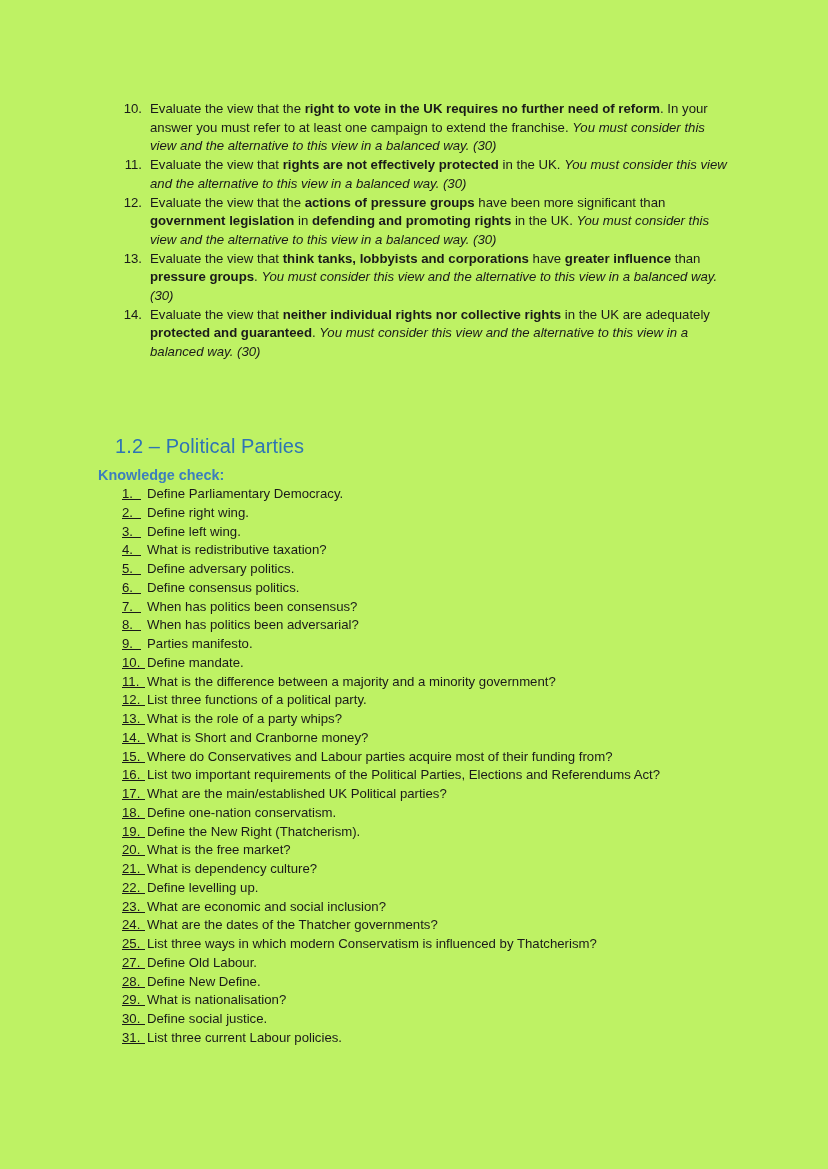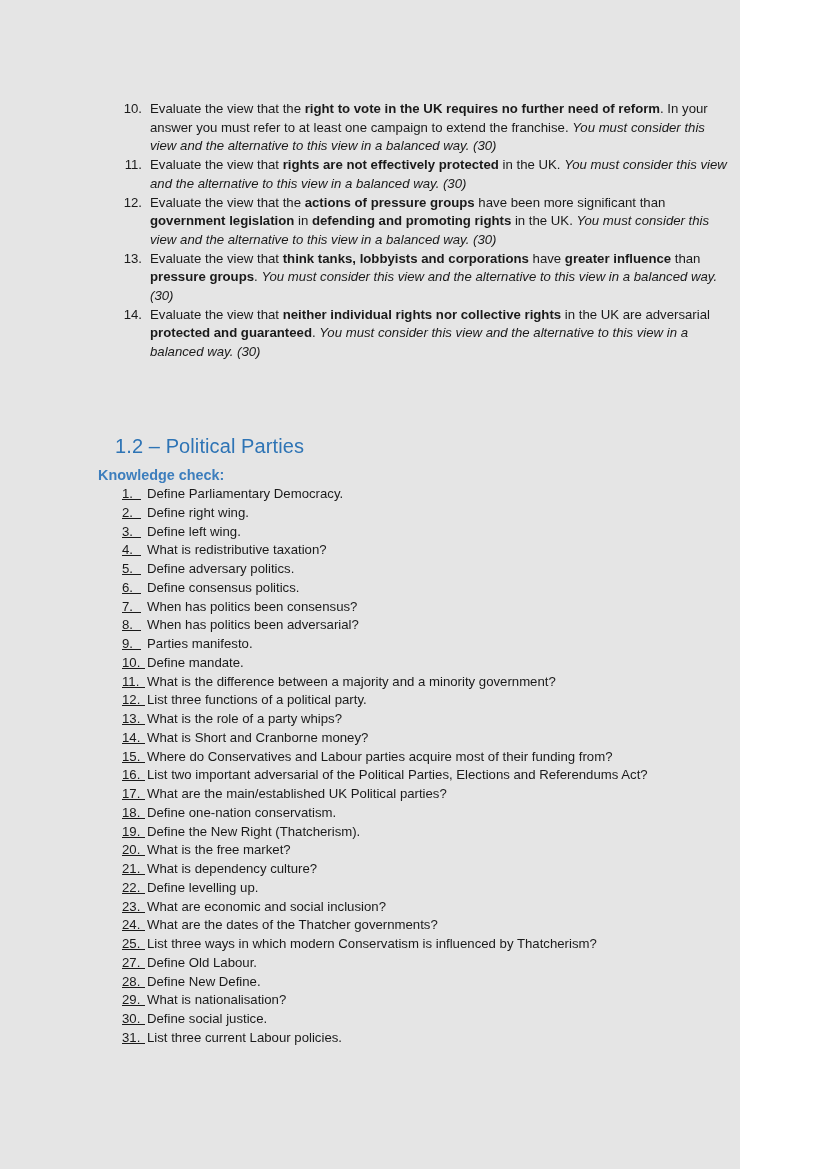--- a/index.html
+++ b/index.html
@@ -6,23 +6,23 @@
     margin: 0;
     padding: 0;
     background: #ffffff;
   }
   body {
     font-family: "Liberation Sans", sans-serif;
     color: #000000;
   }
   .page {
     position: relative;
-    width: 740px;
+    width: 828px;
     height: 1169px;
-    background: #e5e5e5;
+    background: #bef264;
     overflow: hidden;
     box-sizing: border-box;
     padding-left: 15px;
   }
 
   
   .essay-list {
     position: absolute;
     left: 118px;
     top: 100px;
@@ -112,21 +112,21 @@
 </head>
 <body>
 
 <div class="page">
 
   <ol class="essay-list">
       <li class="essay-item"><span class="essay-num">10.</span><span><span>Evaluate the view that the </span><span class="b">right to vote in the UK requires no further need of reform</span><span>. In your answer you must refer to at least one campaign to extend the franchise. </span><span class="i">You must consider this view and the alternative to this view in a balanced way. (30)</span></span></li>
       <li class="essay-item"><span class="essay-num">11.</span><span><span>Evaluate the view that </span><span class="b">rights are not effectively protected</span><span> in the UK. </span><span class="i">You must consider this view and the alternative to this view in a balanced way. (30)</span></span></li>
       <li class="essay-item"><span class="essay-num">12.</span><span><span>Evaluate the view that the </span><span class="b">actions of pressure groups</span><span> have been more significant than </span><span class="b">government legislation</span><span> in </span><span class="b">defending and promoting rights</span><span> in the UK. </span><span class="i">You must consider this view and the alternative to this view in a balanced way. (30)</span></span></li>
       <li class="essay-item"><span class="essay-num">13.</span><span><span>Evaluate the view that </span><span class="b">think tanks, lobbyists and corporations</span><span> have </span><span class="b">greater influence</span><span> than </span><span class="b">pressure groups</span><span>. </span><span class="i">You must consider this view and the alternative to this view in a balanced way. (30)</span></span></li>
-      <li class="essay-item"><span class="essay-num">14.</span><span><span>Evaluate the view that </span><span class="b">neither individual rights nor collective rights</span><span> in the UK are adversarial </span><span class="b">protected and guaranteed</span><span>. </span><span class="i">You must consider this view and the alternative to this view in a balanced way. (30)</span></span></li>
+      <li class="essay-item"><span class="essay-num">14.</span><span><span>Evaluate the view that </span><span class="b">neither individual rights nor collective rights</span><span> in the UK are adequately </span><span class="b">protected and guaranteed</span><span>. </span><span class="i">You must consider this view and the alternative to this view in a balanced way. (30)</span></span></li>
     </ol>
 
   <h1 class="h1">1.2 – Political Parties</h1>
 
   <h2 class="h2">Knowledge check:</h2>
 
   <ol class="kc-list">
       <li class="kc-item"><span class="kc-num narrow">1.</span><span>Define Parliamentary Democracy.</span></li>
       <li class="kc-item"><span class="kc-num narrow">2.</span><span>Define right wing.</span></li>
       <li class="kc-item"><span class="kc-num narrow">3.</span><span>Define left wing.</span></li>
@@ -135,21 +135,21 @@
       <li class="kc-item"><span class="kc-num narrow">6.</span><span>Define consensus politics.</span></li>
       <li class="kc-item"><span class="kc-num narrow">7.</span><span>When has politics been consensus?</span></li>
       <li class="kc-item"><span class="kc-num narrow">8.</span><span>When has politics been adversarial?</span></li>
       <li class="kc-item"><span class="kc-num narrow">9.</span><span>Parties manifesto.</span></li>
       <li class="kc-item"><span class="kc-num">10.</span><span>Define mandate.</span></li>
       <li class="kc-item"><span class="kc-num">11.</span><span>What is the difference between a majority and a minority government?</span></li>
       <li class="kc-item"><span class="kc-num">12.</span><span>List three functions of a political party.</span></li>
       <li class="kc-item"><span class="kc-num">13.</span><span>What is the role of a party whips?</span></li>
       <li class="kc-item"><span class="kc-num">14.</span><span>What is Short and Cranborne money?</span></li>
       <li class="kc-item"><span class="kc-num">15.</span><span>Where do Conservatives and Labour parties acquire most of their funding from?</span></li>
-      <li class="kc-item"><span class="kc-num">16.</span><span>List two important adversarial of the Political Parties, Elections and Referendums Act?</span></li>
+      <li class="kc-item"><span class="kc-num">16.</span><span>List two important requirements of the Political Parties, Elections and Referendums Act?</span></li>
       <li class="kc-item"><span class="kc-num">17.</span><span>What are the main/established UK Political parties?</span></li>
       <li class="kc-item"><span class="kc-num">18.</span><span>Define one-nation conservatism.</span></li>
       <li class="kc-item"><span class="kc-num">19.</span><span>Define the New Right (Thatcherism).</span></li>
       <li class="kc-item"><span class="kc-num">20.</span><span>What is the free market?</span></li>
       <li class="kc-item"><span class="kc-num">21.</span><span>What is dependency culture?</span></li>
       <li class="kc-item"><span class="kc-num">22.</span><span>Define levelling up.</span></li>
       <li class="kc-item"><span class="kc-num">23.</span><span>What are economic and social inclusion?</span></li>
       <li class="kc-item"><span class="kc-num">24.</span><span>What are the dates of the Thatcher governments?</span></li>
       <li class="kc-item"><span class="kc-num">25.</span><span>List three ways in which modern Conservatism is influenced by Thatcherism?</span></li>
       <li class="kc-item"><span class="kc-num">27.</span><span>Define Old Labour.</span></li>

